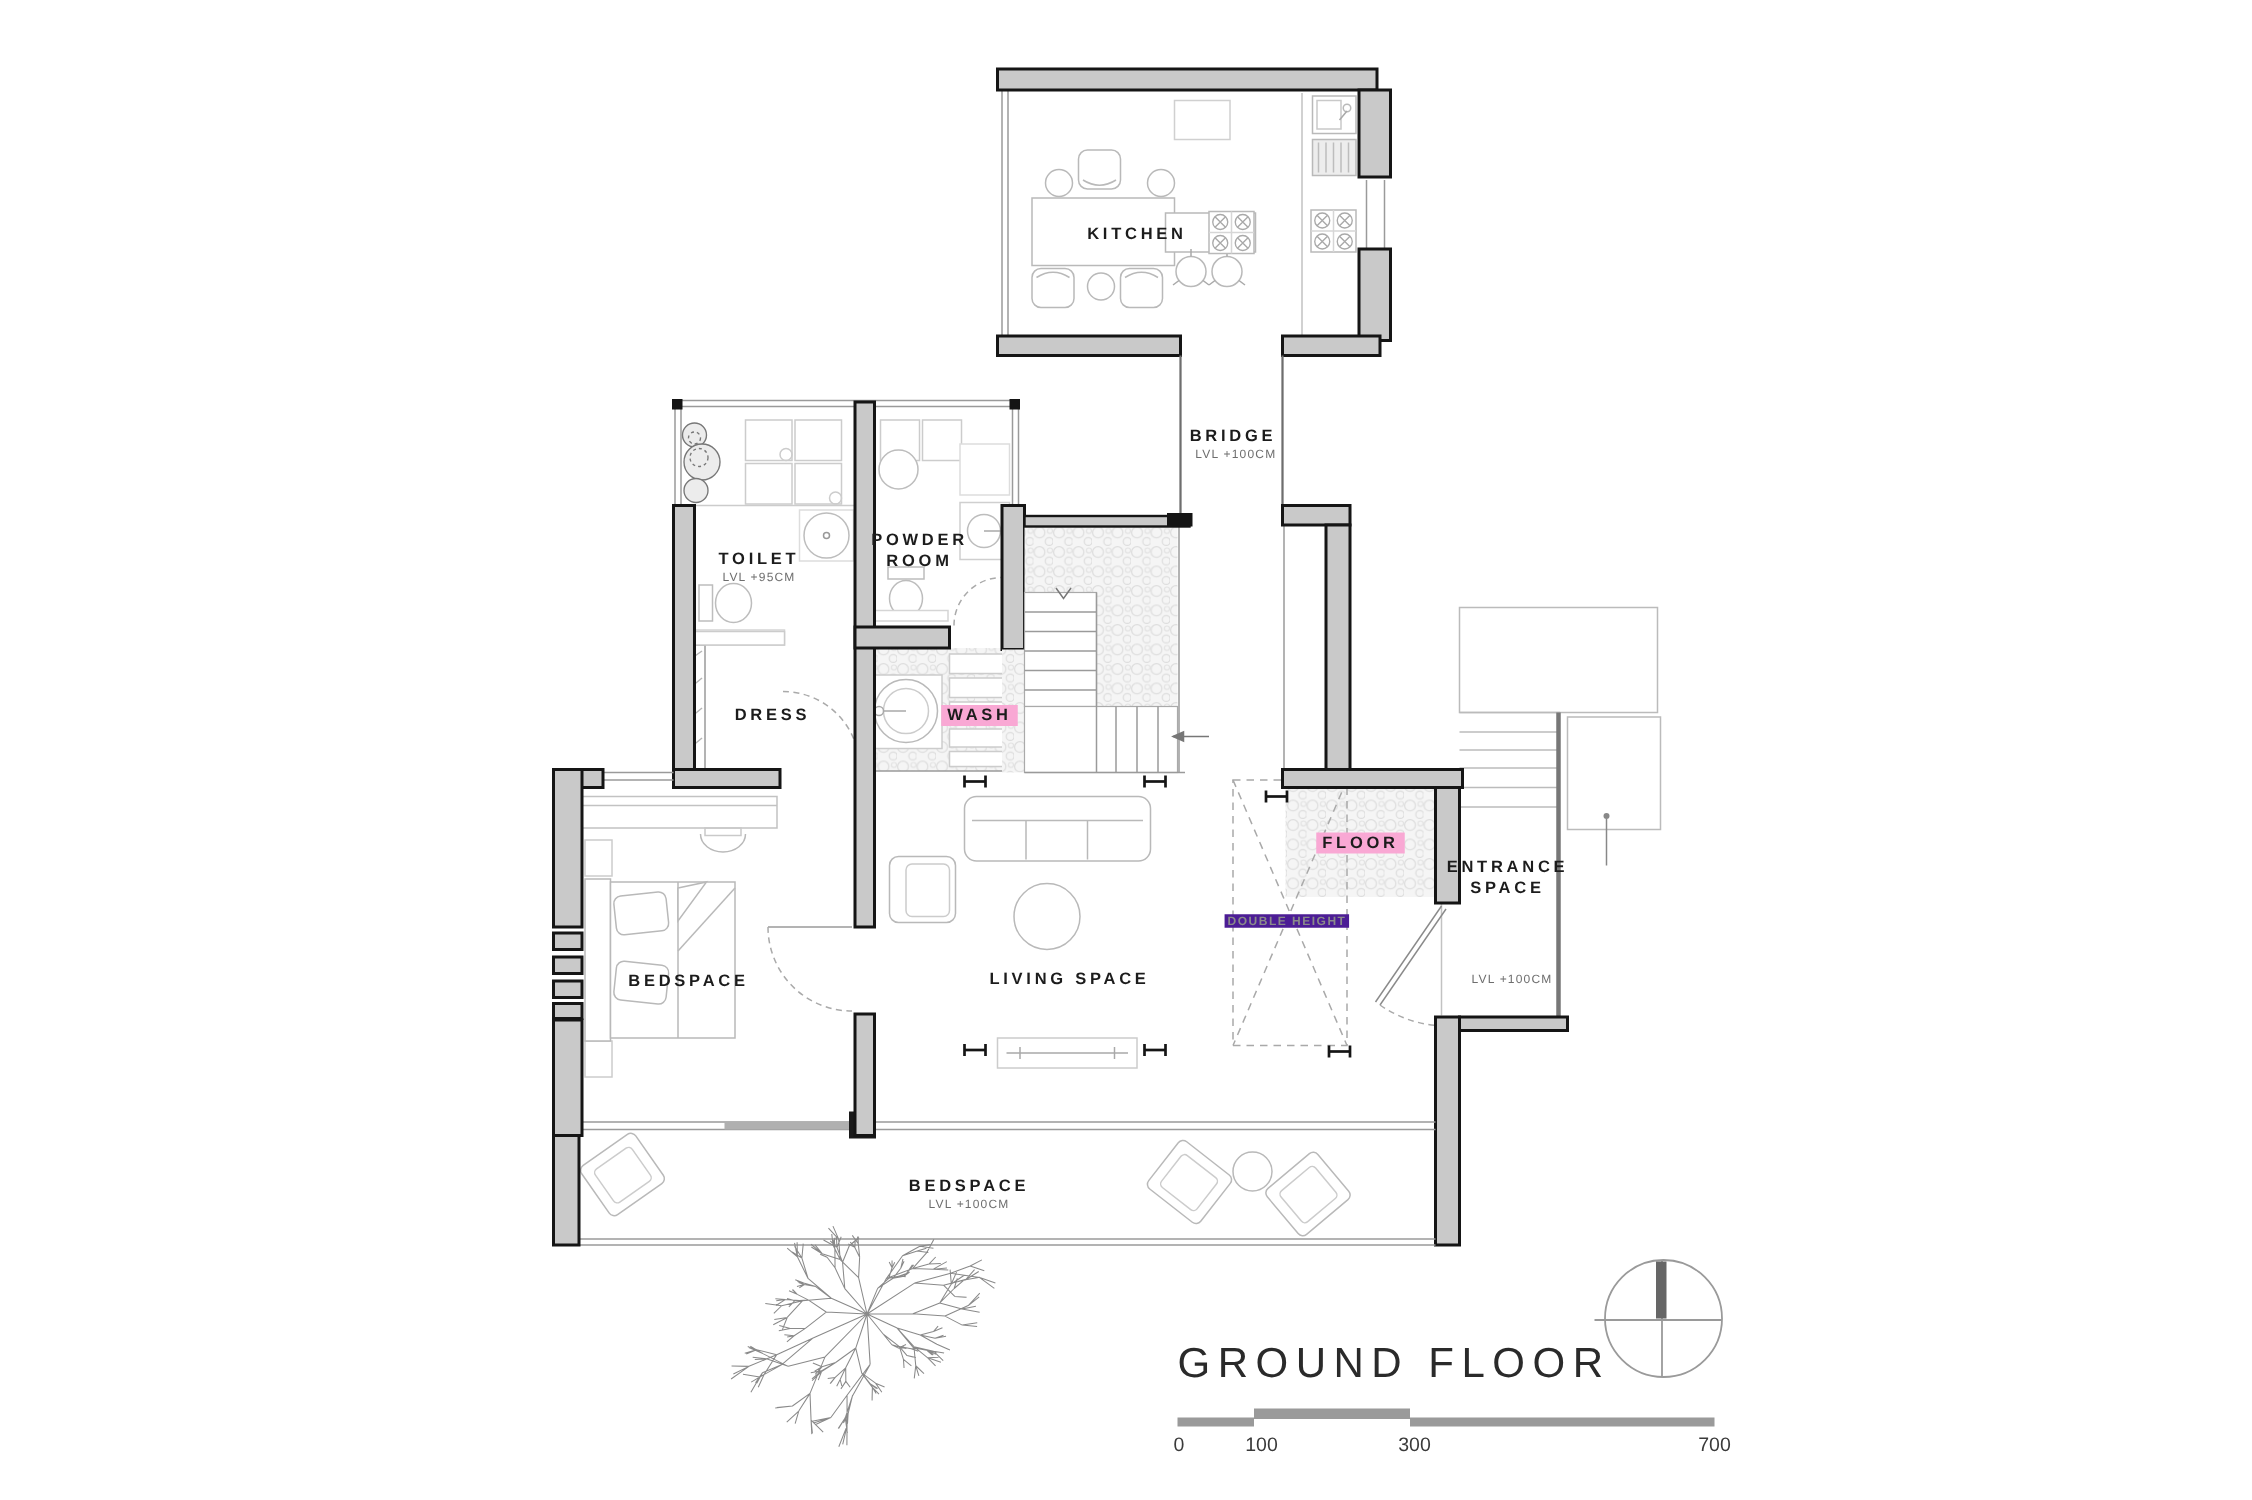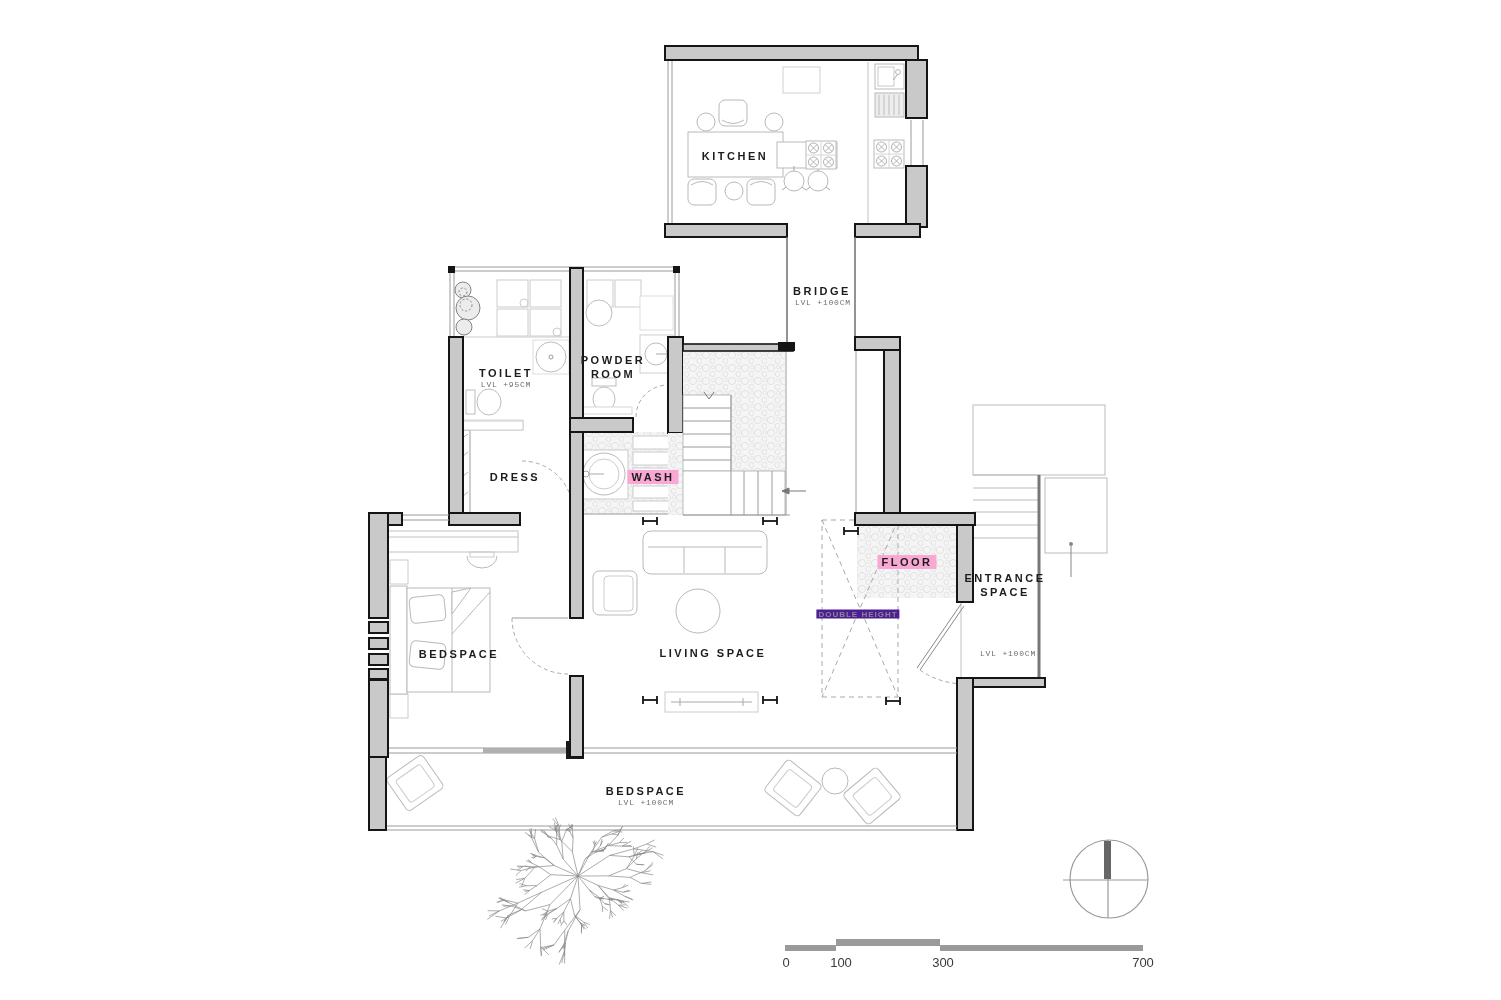--- a/index.html
+++ b/index.html
@@ -1,21 +1,21 @@
 <!DOCTYPE html>
 <html><head>
 <meta charset="utf-8">
 <style>
   html,body{margin:0;padding:0;background:#fff;}
   #stage{position:relative;width:1501px;height:1000px;background:#ffffff;overflow:hidden;
          font-family:"Liberation Sans", sans-serif;}
   #plan-svg{position:absolute;left:0;top:0;}
   .lbl{position:absolute;transform:translate(-50%,-50%);white-space:nowrap;
        font-weight:bold;font-size:11px;letter-spacing:2.5px;color:#1c1c1c;text-align:center;}
-  .lbl .lvl{display:block;font-weight:normal;font-size:8px;letter-spacing:0.8px;color:#6e6e6e;margin-top:1px;font-family:Liberation Mono, monospace;}
+  .lbl .lvl{display:block;font-weight:normal;font-size:8px;letter-spacing:0.8px;color:#6e6e6e;margin-top:1px;}
   .lbl-bg{background:#f9a8d4;padding:1px 4px;}
   .lbl-dim{font-weight:bold;font-size:8px;letter-spacing:1px;color:#8a8a8a;background:#4c1d95;padding:0 2px;}
   .two-line{line-height:14px;}
   #title{position:absolute;left:785px;top:893px;font-size:28px;font-weight:400;
          letter-spacing:5px;color:#2a2a2a;}
   .scale-seg{position:absolute;background:#9a9a9a;}
   .scale-num{position:absolute;transform:translateX(-50%);font-size:13px;color:#3a3a3a;top:955px;}
 </style>
 </head>
 <body>
@@ -405,21 +405,21 @@
       </g>
 
   <g fill="none" stroke="#9a9a9a" stroke-width="1.2">
     <circle cx="1109" cy="879" r="39"></circle>
     <line x1="1063" y1="880" x2="1148" y2="880"></line>
     <line x1="1108" y1="840" x2="1108" y2="918"></line>
     <rect x="1104" y="841" width="7" height="38" fill="#666666" stroke="none"></rect>
   </g>
 </svg>
 
-<div class="lbl" style="left:735px;top:156px">KITCHEN</div>
+<div class="lbl" style="left:758px;top:156px">KITCHEN</div>
 
 <div class="lbl" style="left:822px;top:296px;text-align:right;transform:translate(-50%,-50%)">
   <span>BRIDGE</span>
   <span class="lvl">LVL +100CM</span>
 </div>
 
 <div class="lbl" style="left:506px;top:378px">
   <span>TOILET</span>
   <span class="lvl">LVL +95CM</span>
 </div>
@@ -447,20 +447,21 @@
 
 <div class="lbl" style="left:713px;top:653px">LIVING SPACE</div>
 
 <div class="lbl" style="left:459px;top:654px">BEDSPACE</div>
 
 <div class="lbl" style="left:646px;top:796px">
   <span>BEDSPACE</span>
   <span class="lvl">LVL +100CM</span>
 </div>
 
+<div id="title">GROUND FLOOR</div>
 
 <div>
   <div class="scale-seg" style="left:785px;top:945px;width:51px;height:6px"></div>
   <div class="scale-seg" style="left:836px;top:939px;width:104px;height:7px"></div>
   <div class="scale-seg" style="left:940px;top:945px;width:203px;height:6px"></div>
   <div class="scale-num" style="left:786px">0</div>
   <div class="scale-num" style="left:841px">100</div>
   <div class="scale-num" style="left:943px">300</div>
   <div class="scale-num" style="left:1143px">700</div>
 </div>

